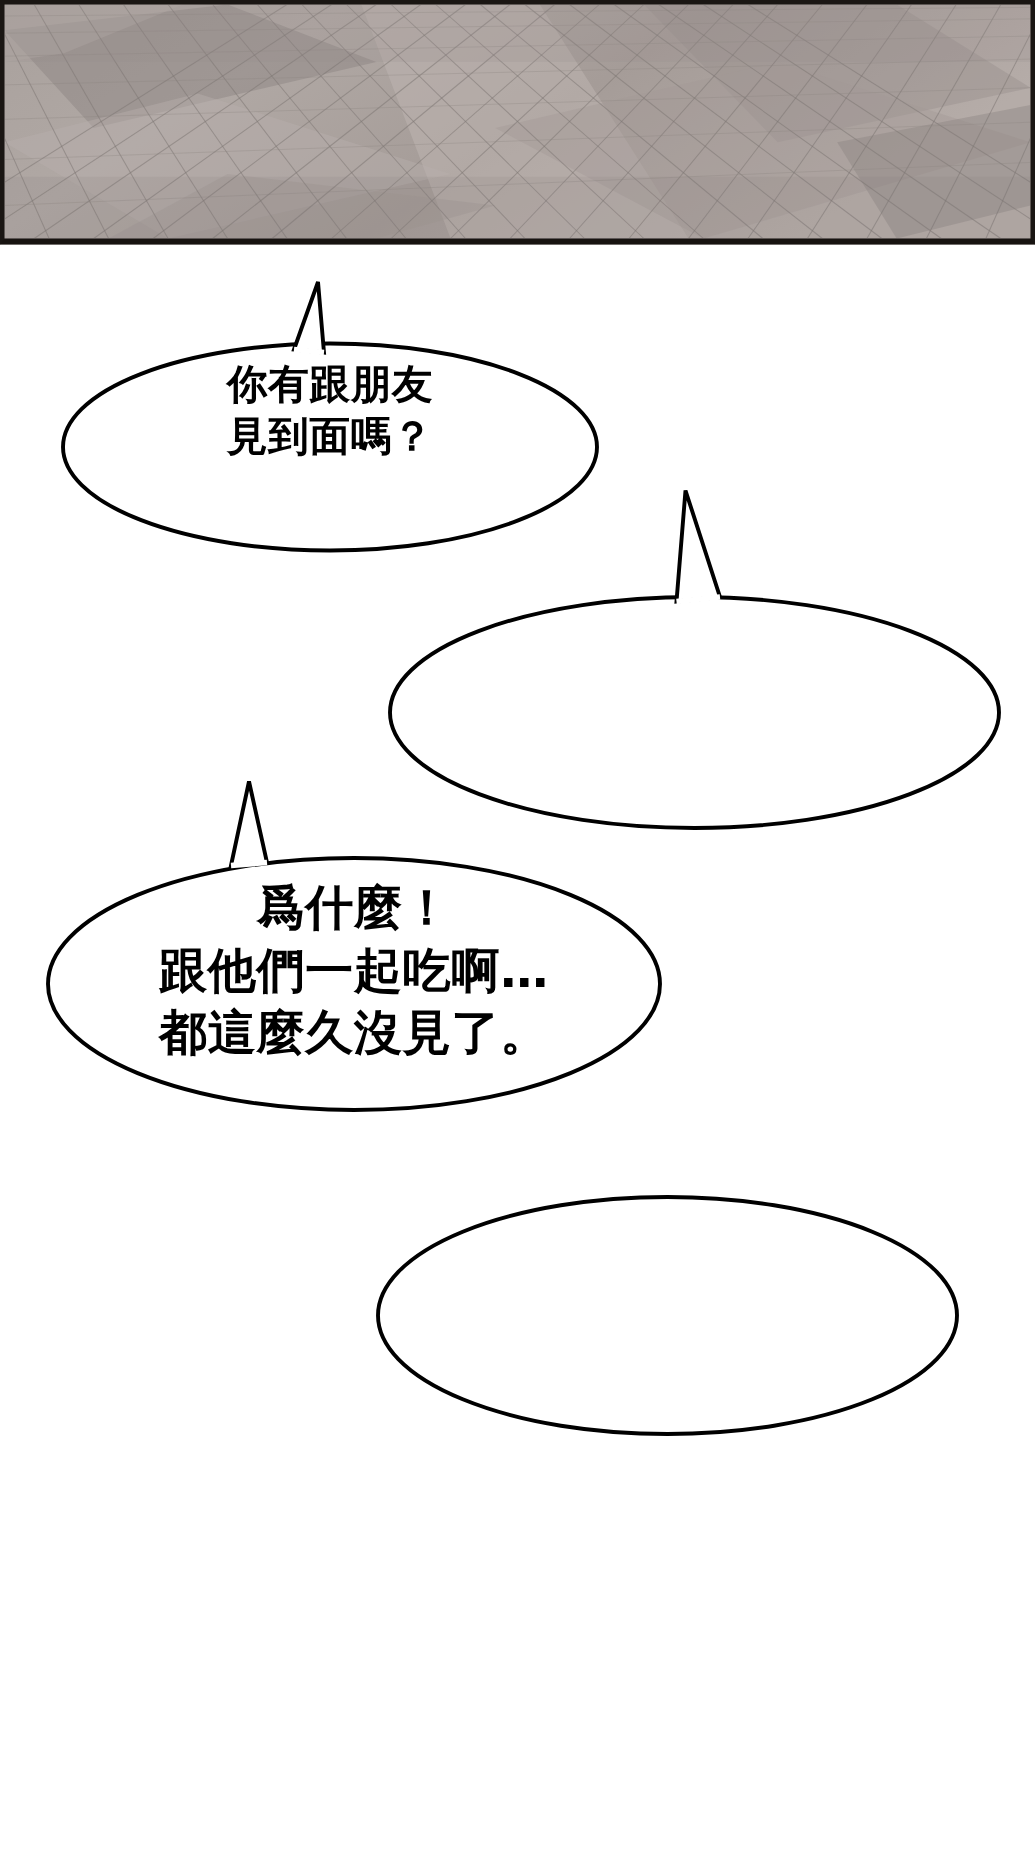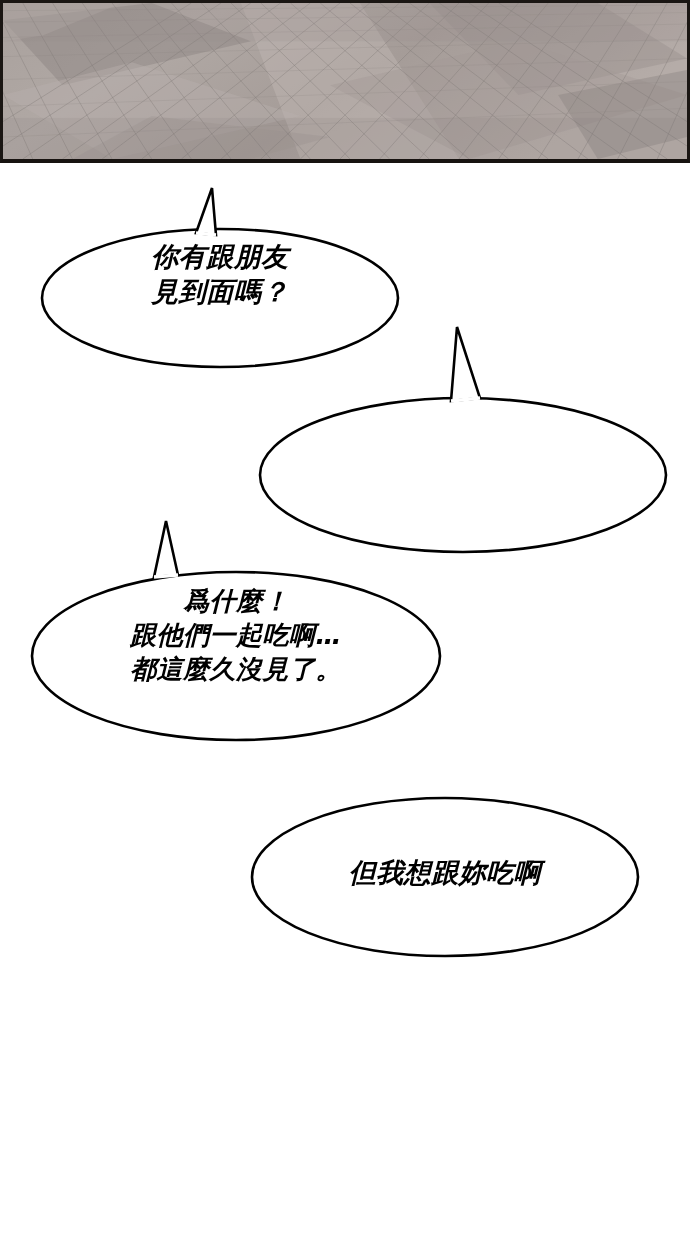--- a/index.html
+++ b/index.html
@@ -15,21 +15,20 @@
     font-family: "DejaVu Sans", "Liberation Sans", sans-serif;
   }
 
   #page {
     position: absolute;
     left: 0;
     top: 0;
     width: 690px;
     height: 1240px;
     background: #ffffff;
-    font-style: italic;
   }
 
   
   .panel {
     position: absolute;
     left: 0;
     top: 0;
     width: 690px;
     height: 163px;
     overflow: hidden;
@@ -75,21 +74,21 @@
   
   #bubble-1 { left: 40px; top: 183px; width: 360px; height: 188px; }
   #bubble-1 .bubble-text { top: 56px; font-size: 27px; }
 
   
   #bubble-2 { left: 258px; top: 322px; width: 410px; height: 232px; }
   #bubble-2 .bubble-text { top: 104px; font-size: 27px; }
 
   
   #bubble-3 { left: 30px; top: 515px; width: 412px; height: 226px; }
-  #bubble-3 .bubble-text { top: 70px; font-size: 26px; }
+  #bubble-3 .bubble-text { top: 70px; font-size: 32px; }
 
   
   #bubble-4 { left: 250px; top: 795px; width: 390px; height: 165px; }
   #bubble-4 .bubble-text { top: 60px; font-size: 27px; }
 
   .blank-area {
     position: absolute;
     left: 0;
     top: 960px;
     width: 690px;
@@ -224,18 +223,17 @@
 跟他們一起吃啊…
 都這麼久沒見了。</div>
   </div>
 
   <div class="bubble" id="bubble-4">
     <svg class="bubble-svg" width="390" height="165" viewBox="0 0 390 165">
       <path d="M2,82
                a193,79 0 1,1 386,0
                a193,79 0 1,1 -386,0 Z" fill="#ffffff" stroke="#000000" stroke-width="2.6"></path>
     </svg>
-    <div class="bubble-text">但我想跟妳吃啊</div>
   </div>
 
   <div class="blank-area"></div>
 
 </div>
 
 </body></html>

